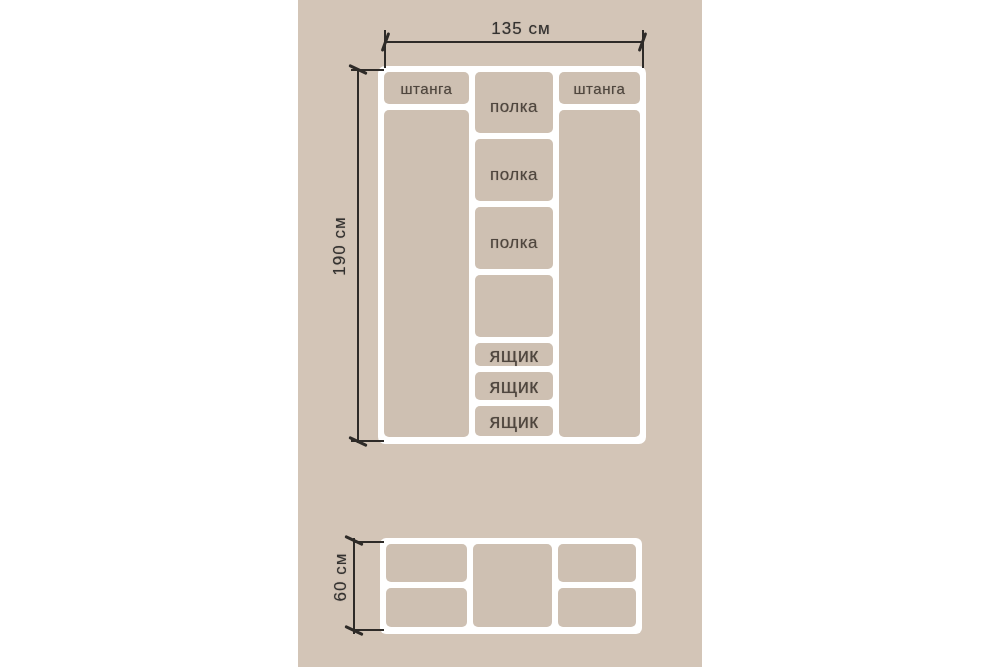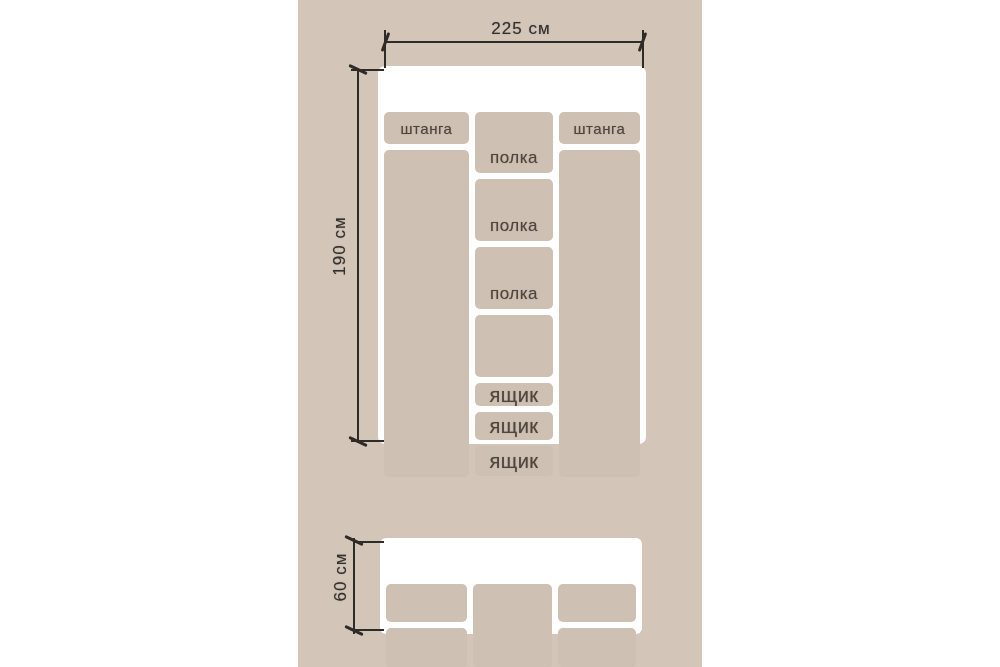--- a/index.html
+++ b/index.html
@@ -28,25 +28,24 @@
     border-radius: 7px;
   }
   
   .cell {
     position: absolute;
     background: var(--cell-bg, #cec0b2);
     border-radius: 5px;
     display: flex;
     align-items: center;
     justify-content: center;
-    margin-top: 40px;
   }
   .cell.bottom-label {
     align-items: flex-end;
-    padding-bottom: 7px;
+    padding-bottom: 18px;
     box-sizing: border-box;
   }
   .label {
     color: var(--label-text, #4f463e);
     font-size: 15px;
     line-height: 1;
     letter-spacing: 0.5px;
     text-shadow: 0 0 1px rgba(79, 70, 62, 0.55);
     white-space: nowrap;
   }
@@ -119,21 +118,21 @@
       <span class="label">штанга</span>
     </div>
     <div class="cell" style="left:559px; top:110px; width:81px; height:327px;"></div>
 
     <div>
       <div class="dline" style="left:385px; top:41px; width:258px; height:2px;"></div>
       <div class="dline" style="left:384px; top:30px; width:2px; height:38px;"></div>
       <div class="dline" style="left:642px; top:30px; width:2px; height:38px;"></div>
       <div class="tick on-hline" style="left:384px; top:32px;"></div>
       <div class="tick on-hline" style="left:641px; top:32px;"></div>
-      <div class="dim-text" style="left:521px; top:28px;">225 см</div>
+      <div class="dim-text" style="left:521px; top:28px;">135 см</div>
     </div>
 
     <div>
       <div class="dline" style="left:357px; top:70px; width:2px; height:373px;"></div>
       <div class="dline" style="left:351px; top:69px; width:33px; height:2px;"></div>
       <div class="dline" style="left:351px; top:440px; width:33px; height:2px;"></div>
       <div class="tick on-vline" style="left:348px; top:68px;"></div>
       <div class="tick on-vline" style="left:348px; top:440px;"></div>
       <div class="dim-text rot" style="left:339px; top:246px;">190 см</div>
     </div>

